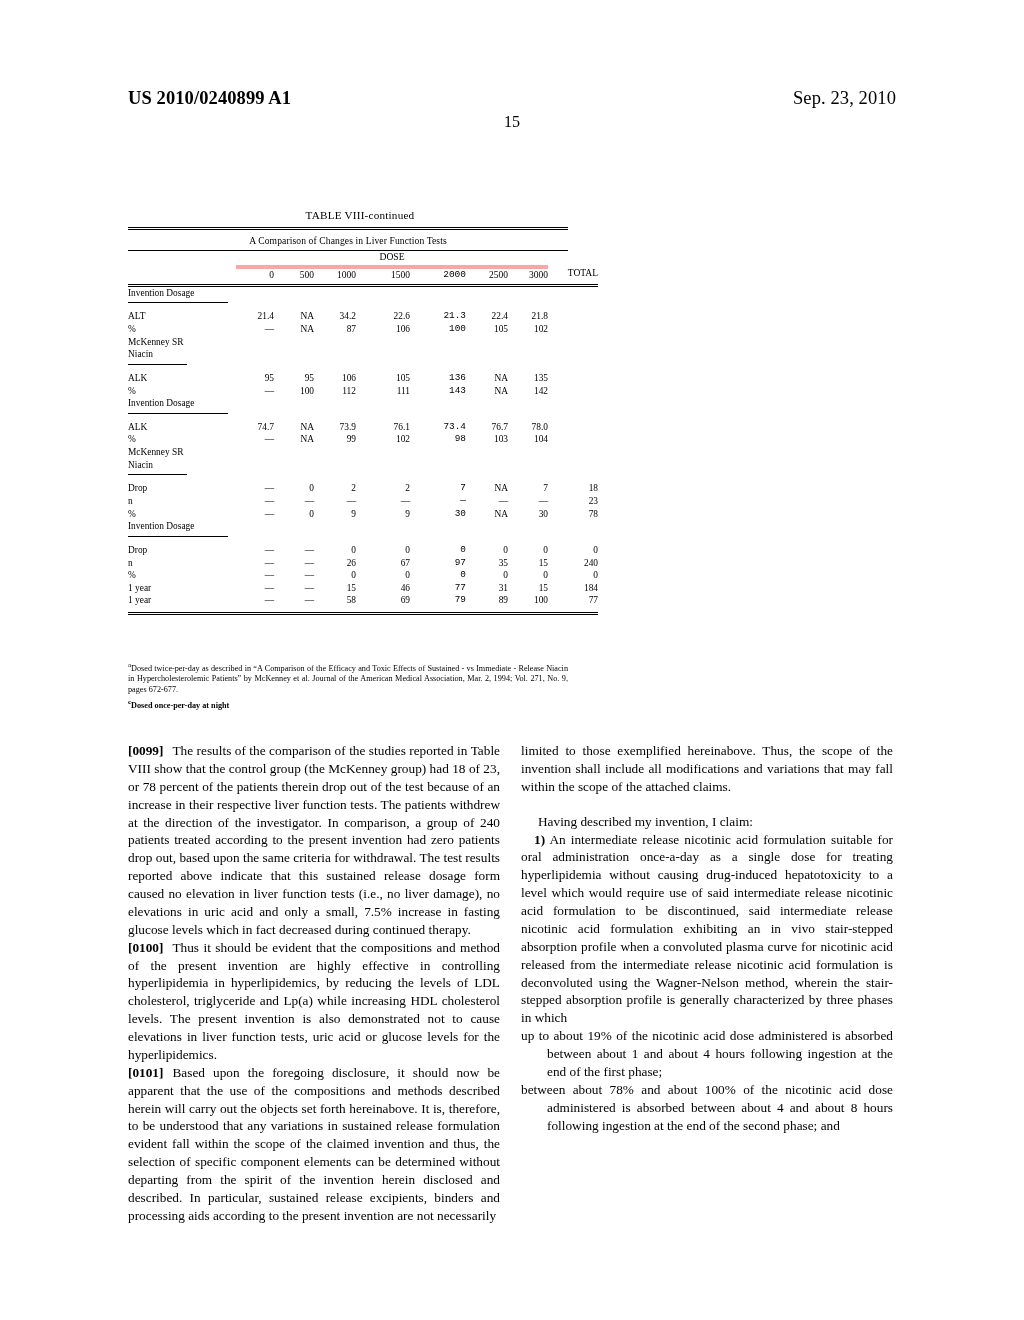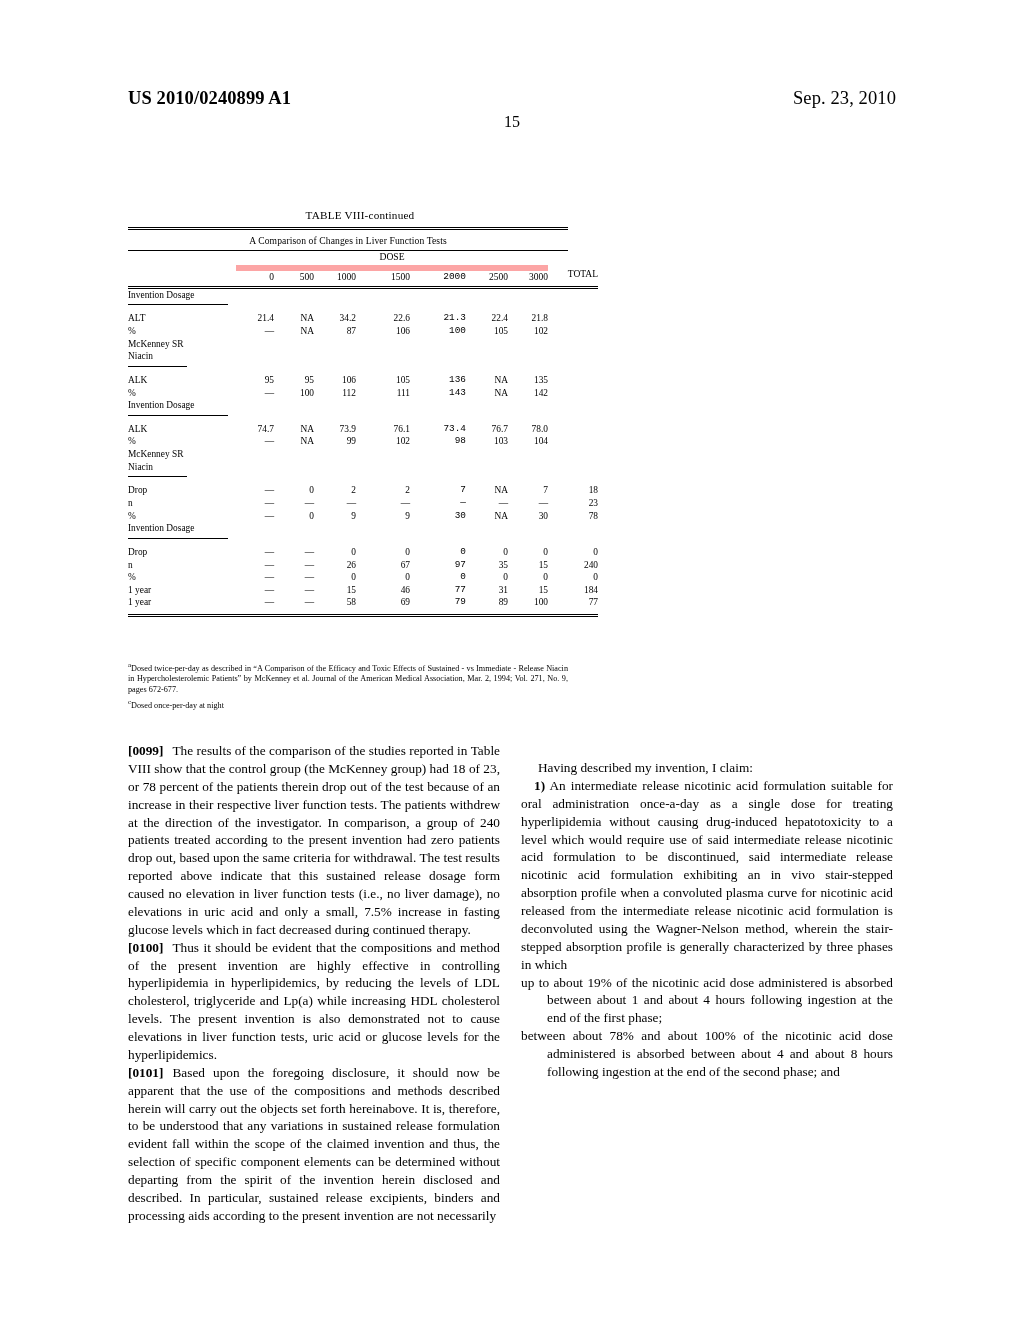--- a/index.html
+++ b/index.html
@@ -102,21 +102,21 @@
   .c-1500 { width: 54px;  text-align: right; }
   .c-2000 { width: 56px;  text-align: right; font-family: Liberation Mono, monospace; }
   .c-2500 { width: 42px;  text-align: right; }
   .c-3000 { width: 40px;  text-align: right; }
   .c-tot  { width: 50px;  text-align: right; }
 
   .dose-head td { padding-bottom: 1px; }
   .dose-span {
     text-align: center;
     font-size: 9.6px;
-    border-bottom: 6px solid #fca5a5;
+    border-bottom: 4px solid #fca5a5;
     padding-bottom: 1px !important;
   }
   .colhead td { padding-top: 3px; padding-bottom: 3px; font-size: 9.5px; }
 
   .grp-label td {
     padding-top: 2px;
     padding-bottom: 0;
   }
   .grp-label .u {
     display: inline-block;
@@ -133,21 +133,21 @@
     position: absolute;
     left: 128px;
     top: 661px;
     width: 440px;
     font-size: 8.2px;
     line-height: 1.28;
     text-align: justify;
   }
   .fnotes p { margin: 0; }
   .fnotes .fa { margin-bottom: 0; }
-  .fnotes .fc { margin-top: 3px; }
+  .fnotes .fc { margin-top: 3px; font-weight: bold; }
   .fnotes sup { font-size: 7px; vertical-align: super; }
 
   
   .col {
     position: absolute;
     top: 742px;
     width: 372px;
     font-size: 13.3px;
     line-height: 1.345;
     text-align: justify;
@@ -454,20 +454,21 @@
     </p>
     <p class="para">
       <span class="pnum">[0100]</span><span>Thus it should be evident that the compositions and method of the present invention are highly effective in controlling hyperlipidemia in hyperlipidemics, by reducing the levels of LDL cholesterol, triglyceride and Lp(a) while increasing HDL cholesterol levels. The present invention is also demonstrated not to cause elevations in liver function tests, uric acid or glucose levels for the hyperlipidemics.</span>
     </p>
     <p class="para">
       <span class="pnum">[0101]</span><span>Based upon the foregoing disclosure, it should now be apparent that the use of the compositions and methods described herein will carry out the objects set forth hereinabove. It is, therefore, to be understood that any variations in sustained release formulation evident fall within the scope of the claimed invention and thus, the selection of specific component elements can be determined without departing from the spirit of the invention herein disclosed and described. In particular, sustained release excipients, binders and processing aids according to the present invention are not necessarily</span>
     </p>
   </div>
 
   <div class="col col-right">
+    <p>limited to those exemplified hereinabove. Thus, the scope of the invention shall include all modifications and variations that may fall within the scope of the attached claims.</p>
     <div class="blank"></div>
     <p class="para-ind">Having described my invention, I claim:</p>
     <p class="claim">
       <span class="cnum">1)</span>
       <span>An intermediate release nicotinic acid formulation suitable for oral administration once-a-day as a single dose for treating hyperlipidemia without causing drug-induced hepatotoxicity to a level which would require use of said intermediate release nicotinic acid formulation to be discontinued, said intermediate release nicotinic acid formulation exhibiting an in vivo stair-stepped absorption profile when a convoluted plasma curve for nicotinic acid released from the intermediate release nicotinic acid formulation is deconvoluted using the Wagner-Nelson method, wherein the stair-stepped absorption profile is generally characterized by three phases in which</span>
     </p>
     <p class="claim-sub hang">up to about 19% of the nicotinic acid dose administered is absorbed between about 1 and about 4 hours following ingestion at the end of the first phase;</p>
     <p class="claim-sub hang">between about 78% and about 100% of the nicotinic acid dose administered is absorbed between about 4 and about 8 hours following ingestion at the end of the second phase; and</p>
   </div>
 

